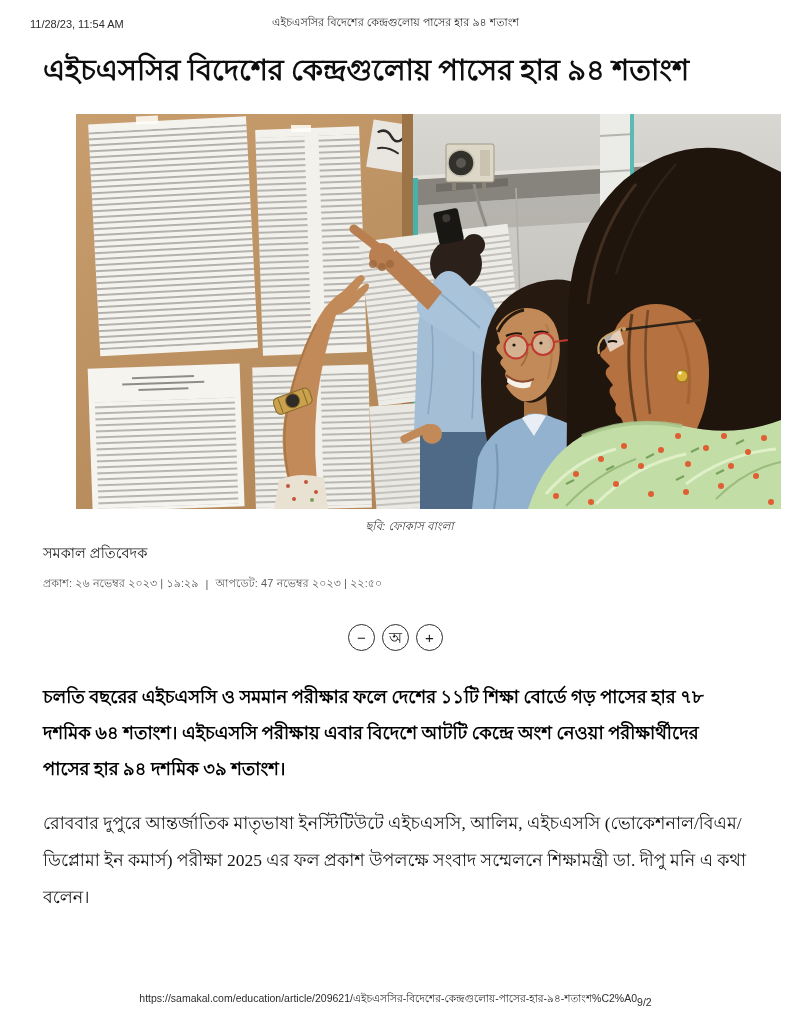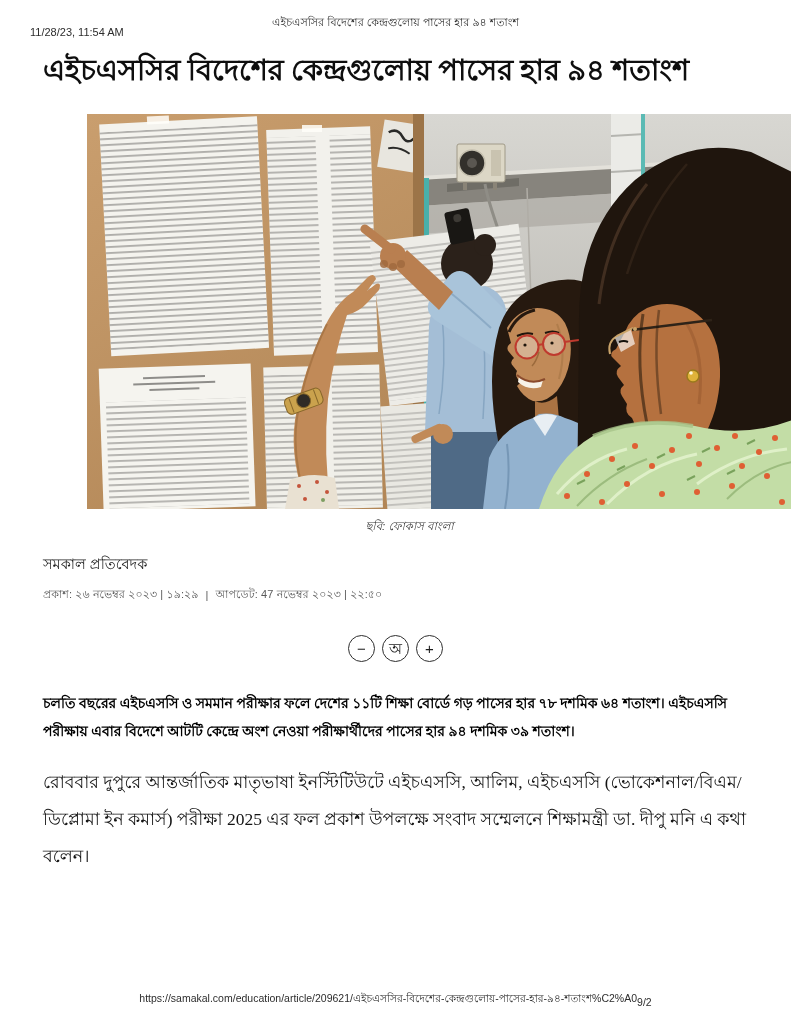--- a/index.html
+++ b/index.html
@@ -7,35 +7,35 @@
     width:791px;height:1024px;position:relative;overflow:hidden;
     background:#ffffff;
     font-family:"Liberation Serif",serif;
     color:#111;
   }
   
   .print-header{
     position:absolute;top:14px;left:30px;right:30px;height:16px;
     font-family:"Liberation Sans",sans-serif;font-size:11px;color:#2d2d2d;
   }
-  .print-header .dt{position:absolute;left:0;top:12px;}
+  .print-header .dt{position:absolute;left:0;top:4px;}
   .print-header .doc-title{position:absolute;left:50%;top:0;transform:translateX(-50%);white-space:nowrap;}
   .print-footer{
     position:absolute;bottom:16px;left:30px;right:30px;
     display:flex;justify-content:center;align-items:flex-end;
     font-family:"Liberation Sans",sans-serif;font-size:10.5px;color:#2d2d2d;
   }
   .print-footer .url{max-width:640px;overflow:hidden;white-space:nowrap;}
   
   .article{position:absolute;left:43px;top:52px;width:705px;}
   h1.title{
     margin:0 0 24px 0;font-size:29px;line-height:1.3;font-weight:700;color:#0e0e0e;
     font-family:"Liberation Serif",serif;
   }
-  figure{margin:16px;padding-left:28px;}
+  figure{margin:5px;padding-left:28px;}
   figure svg{display:block;}
   figcaption{
     text-align:center;margin-top:9px;font-size:11.5px;color:#3a3a3a;font-style:italic;
     font-family:"Liberation Sans",sans-serif;
   }
   .author{
     font-size:14.5px;color:#1a1a1a;
     font-family:"Liberation Sans",sans-serif;
   }
   .meta{
@@ -43,21 +43,21 @@
     font-family:"Liberation Sans",sans-serif;display:flex;gap:7px;align-items:center;
   }
   .font-controls{margin-top:30px;display:flex;justify-content:center;gap:7px;}
   .fc-btn{
     width:27px;height:27px;border-radius:50%;border:1.6px solid #2e2e2e;background:#fff;
     display:flex;align-items:center;justify-content:center;padding:0;cursor:pointer;
     font-family:"Liberation Sans",sans-serif;font-size:15px;color:#1c1c1c;line-height:1;
   }
   .fc-btn span{pointer-events:none;}
   p.lead{
-    margin:28px 0 16px 0;font-weight:700;font-size:14px;line-height:2.0;color:#000;
+    margin:28px 0 16px 0;font-weight:700;font-size:18px;line-height:2.0;color:#000;
   }
   p.body-p{
     margin:18px 0 0 0;font-weight:400;font-size:17.5px;line-height:2.12;color:#141414;
   }
 </style>
 </head>
 <body>
 
 <header class="print-header">
   <span class="dt">11/28/23, 11:54 AM</span>

